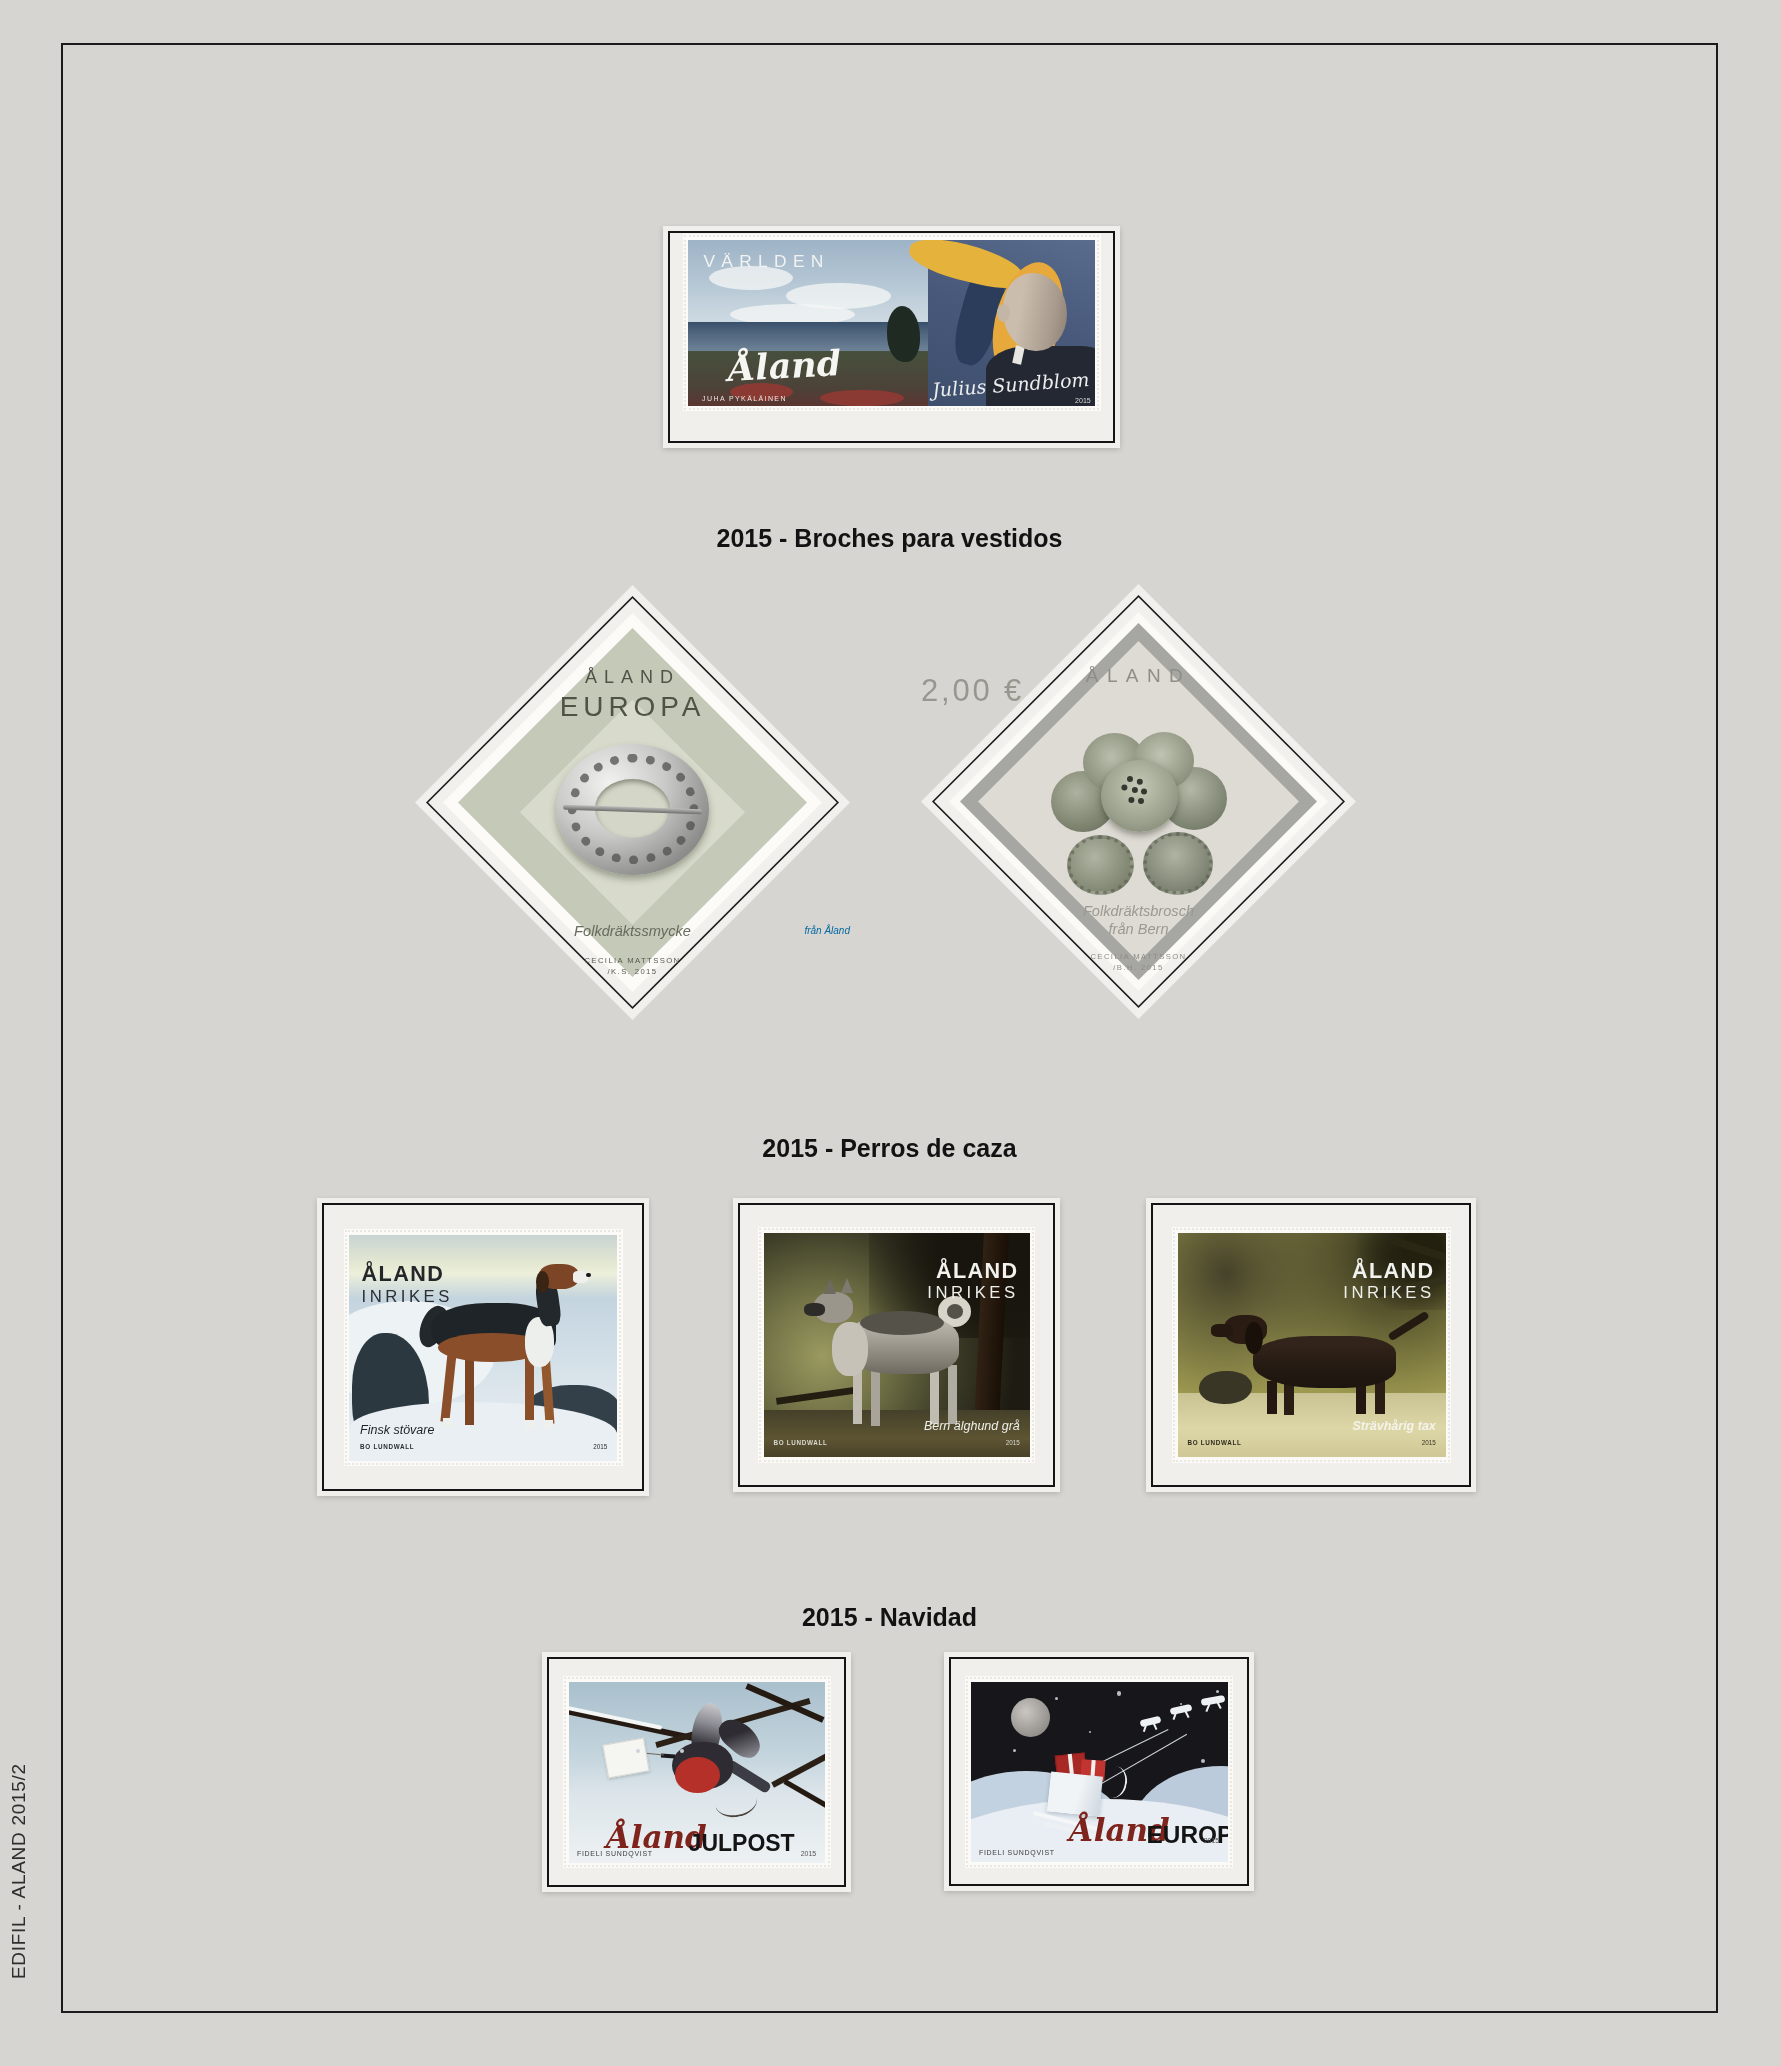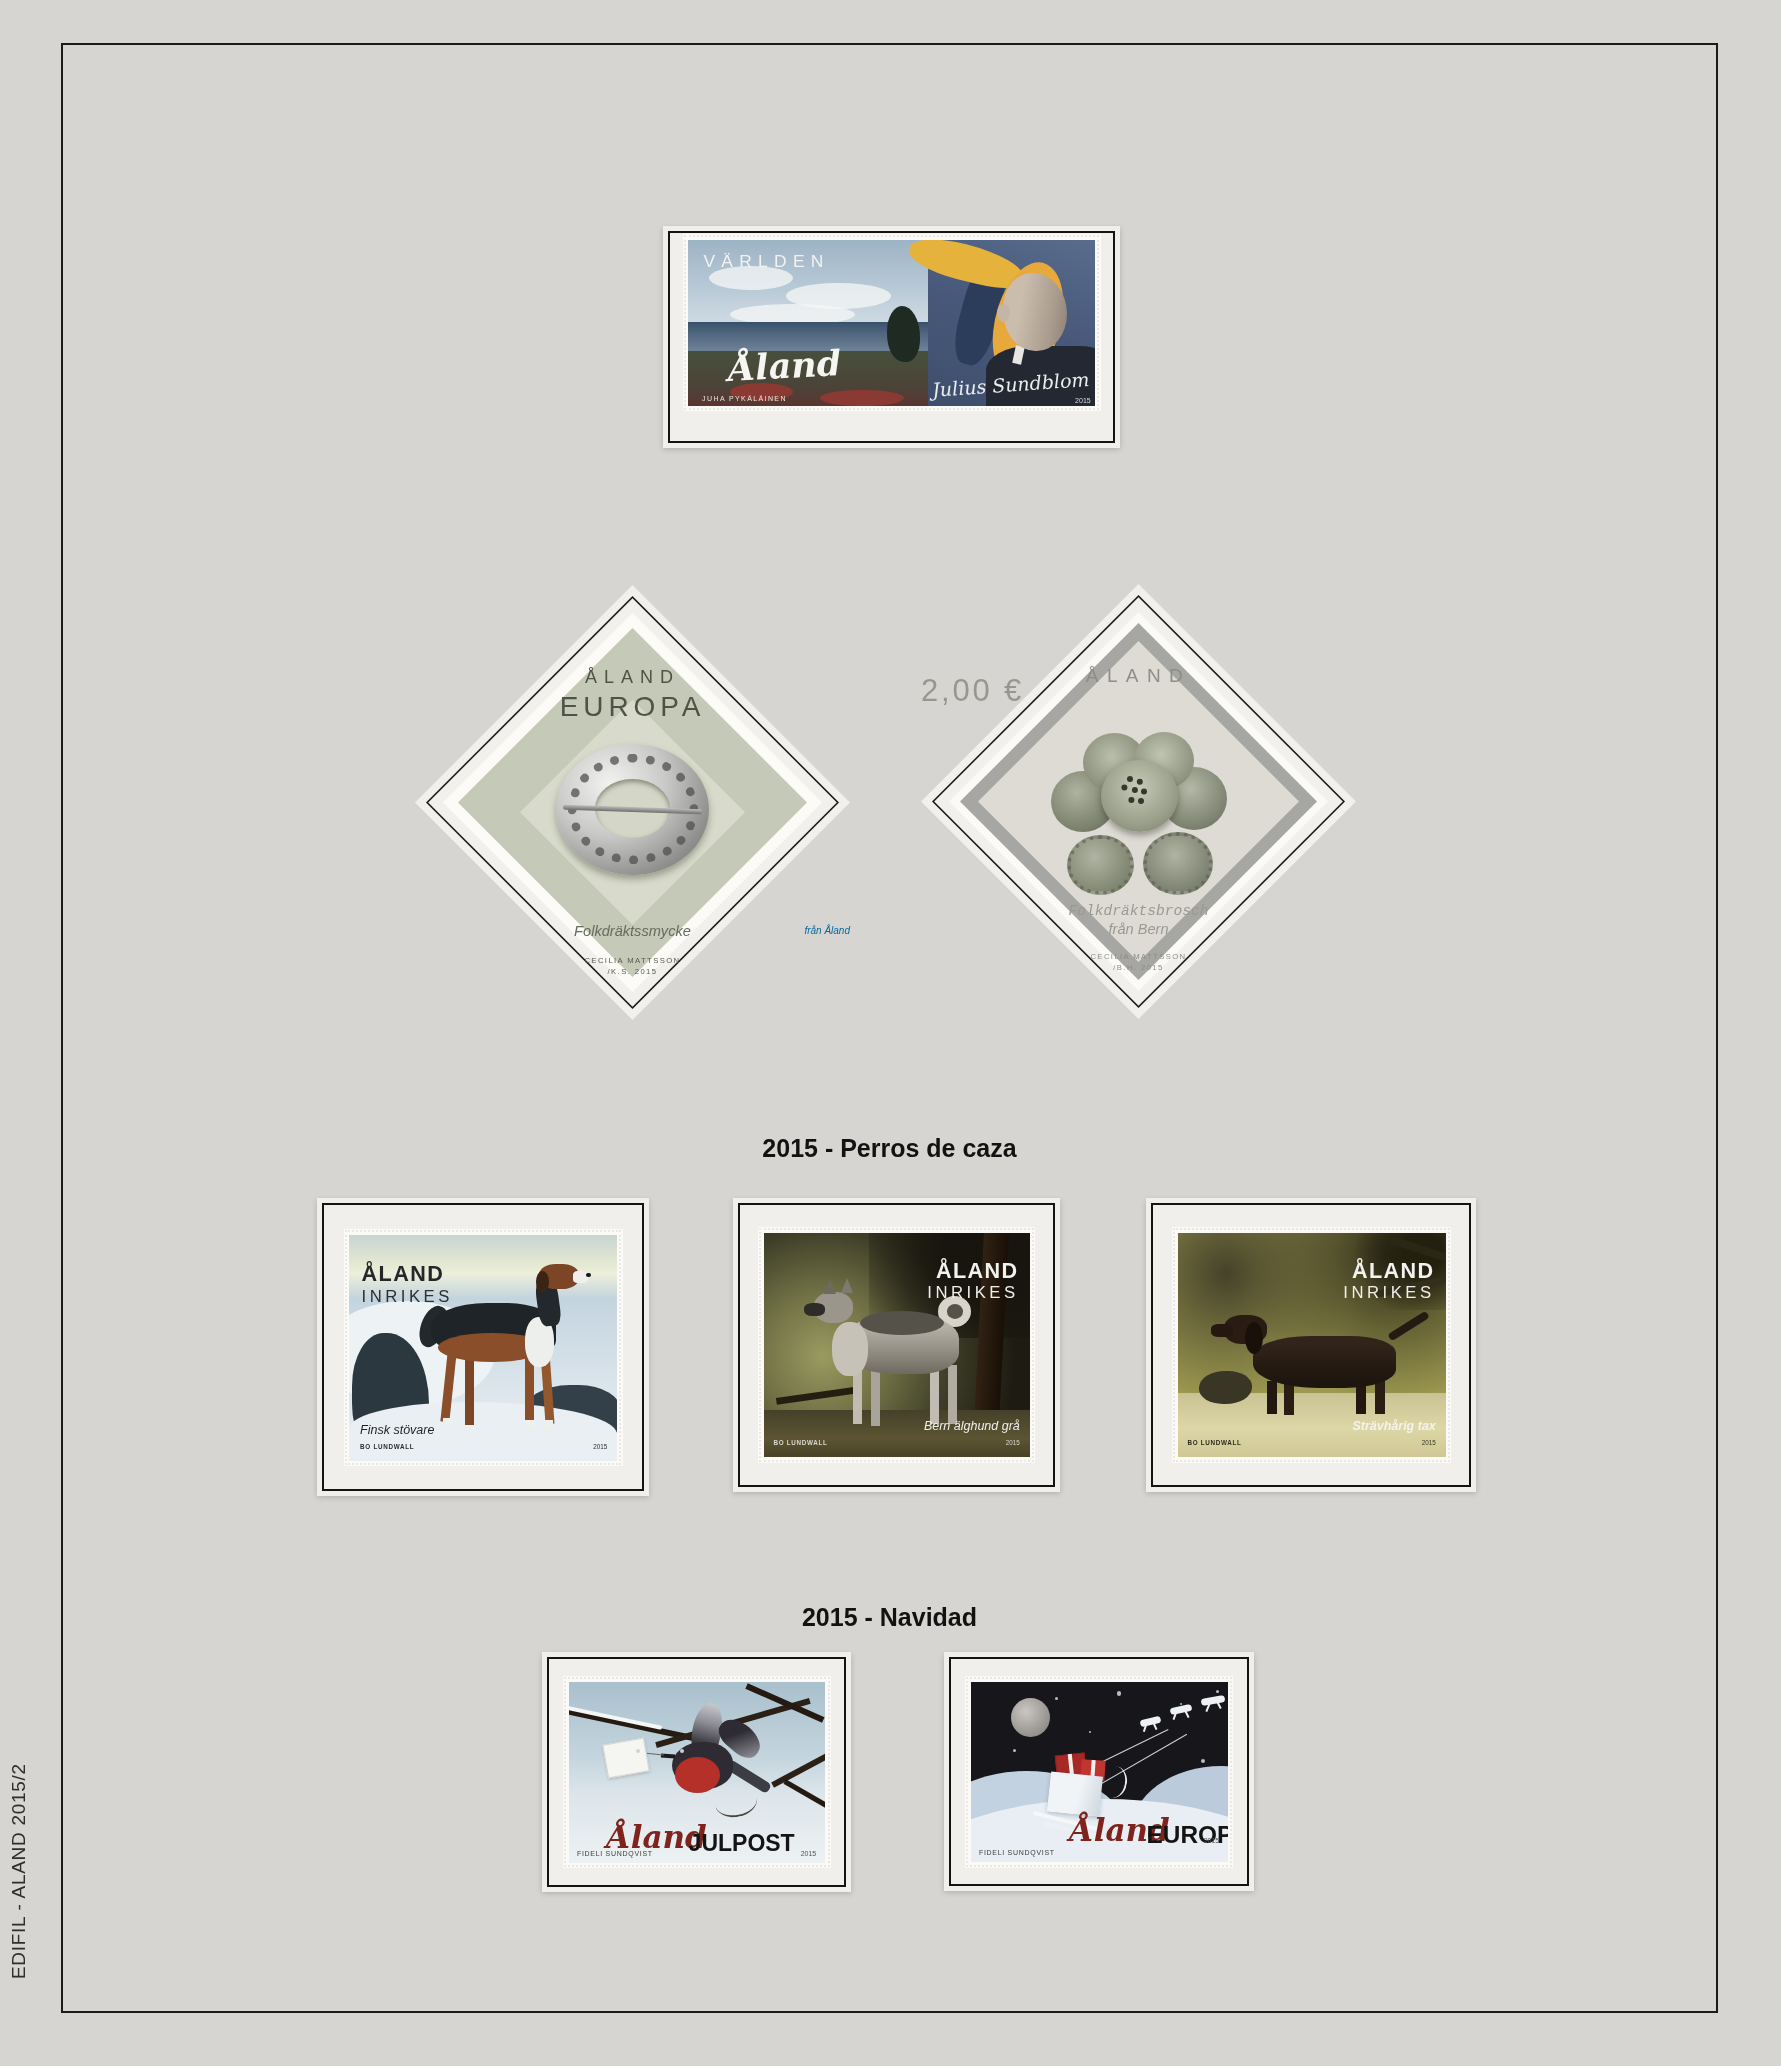--- a/index.html
+++ b/index.html
@@ -105,20 +105,21 @@
         <div class="su-nose"></div>
         <div class="su-varlden">VÄRLDEN</div>
         <div class="su-script">Åland</div>
         <div class="su-designer">JUHA PYKÄLÄINEN</div>
         <div class="su-sign">Julius Sundblom 150 år</div>
         <div class="su-year">2015</div>
       </div>
     </div>
   </div>
 
+  <div class="sec-title" style="top:524px;">2015 - Broches para vestidos</div>
 
   <div class="dia-box" style="left:415px;top:585px;">
     <div class="dia" style="inset:0;background:#f2f0ec;filter:drop-shadow(0 2.1px 4.2px rgba(0,0,0,0.2));"></div>
     <div class="dia" style="inset:11px;background:#1a1a1a;"></div>
     <div class="dia" style="inset:13.2px;background:#f2f0ec;"></div>
     <div class="dia" style="inset:28px;background:#fcfbf8;"></div>
     <div class="dia" style="inset:43px;background:#c4c9b8;"></div>
     <div class="dia" style="inset:105px;background:#d8dbcb;transform:translateY(9.8px);"></div>
     <div style="position:absolute;left:0;top:82px;width:100%;text-align:center;color:#4e5346;font-size:18px;letter-spacing:7px;">ÅLAND</div>
     <div style="position:absolute;left:0;top:106px;width:100%;text-align:center;color:#4e5346;font-size:28px;letter-spacing:4.9px;">EUROPA</div>
@@ -148,21 +149,21 @@
     <div style="position:absolute;left:0;top:89px;width:100%;color:#98978f;font-size:31px;letter-spacing:2.8px;">2,00 €</div>
 
     <div style="position:absolute;left:146px;top:251px;width:67px;height:60px;border-radius:50%;border:4.9px dotted rgba(90,96,80,0.6);box-sizing:border-box;background:radial-gradient(circle at 40% 35%,#b0b4a2,#707662);"></div>
     <div style="position:absolute;left:222px;top:248px;width:70px;height:63px;border-radius:50%;border:4.9px dotted rgba(90,96,80,0.6);box-sizing:border-box;background:radial-gradient(circle at 45% 35%,#b0b4a2,#6a7060);"></div>
     <div style="position:absolute;left:130px;top:187px;width:64px;height:61px;border-radius:50%;background:radial-gradient(circle at 40% 35%,#aeb2a0 0%,#787e6a 70%,#5c6250);"></div>
     <div style="position:absolute;left:240px;top:183px;width:66px;height:63px;border-radius:50%;background:radial-gradient(circle at 45% 35%,#b4b8a6 0%,#7c8270 70%,#5e6452);"></div>
     <div style="position:absolute;left:162px;top:149px;width:63px;height:59px;border-radius:50%;background:radial-gradient(circle at 45% 40%,#babeac 0%,#848a76 75%);"></div>
     <div style="position:absolute;left:213px;top:148px;width:60px;height:57px;border-radius:50%;background:radial-gradient(circle at 45% 40%,#c0c4b2 0%,#8a907c 75%);"></div>
     <div style="position:absolute;left:180px;top:176px;width:77px;height:72px;border-radius:50%;background:radial-gradient(circle at 48% 38%,#c6cab8 0%,#9aa08c 60%,#767c68 100%);box-shadow:0 3.5px 6.3px rgba(40,45,30,0.4);"></div>
     <div style="position:absolute;left:206px;top:192px;width:6.3px;height:6.3px;border-radius:50%;background:#34382e;box-shadow:9.8px 2.8px 0 #34382e,4.9px 11px 0 #34382e,-5.6px 8.4px 0 #34382e,14px 12.5px 0 #34382e,1.4px 21px 0 #34382e,11px 22px 0 #34382e;"></div>
-    <div class="dia-caption" style="position:absolute;left:0;top:319px;width:100%;text-align:center;color:#9a9992;font-size:14.6px;font-family:Liberation Mono, monospace;">Folkdräktsbrosch</div>
+    <div class="dia-caption" style="position:absolute;left:0;top:319px;width:100%;text-align:center;color:#9a9992;font-size:14.6px;">Folkdräktsbrosch</div>
     <div class="dia-caption" style="position:absolute;left:0;top:337px;width:100%;text-align:center;color:#9a9992;font-size:14.6px;">från Bern</div>
     <div style="position:absolute;left:0;top:368px;width:100%;text-align:center;color:#8d8c86;font-size:7.7px;letter-spacing:1.4px;">CECILIA MATTSSON</div>
     <div style="position:absolute;left:0;top:379px;width:100%;text-align:center;color:#8d8c86;font-size:7.7px;letter-spacing:1.4px;">/B.H. 2015</div>
   </div>
 
   <div class="sec-title" style="top:1134px;">2015 - Perros de caza</div>
 
   <div class="mount" style="left:317px;top:1198px;width:332px;height:298px;">
     <div class="mount-line"></div>
     <div class="stamp" style="left:26.5px;top:31px;width:279px;height:237px;">

